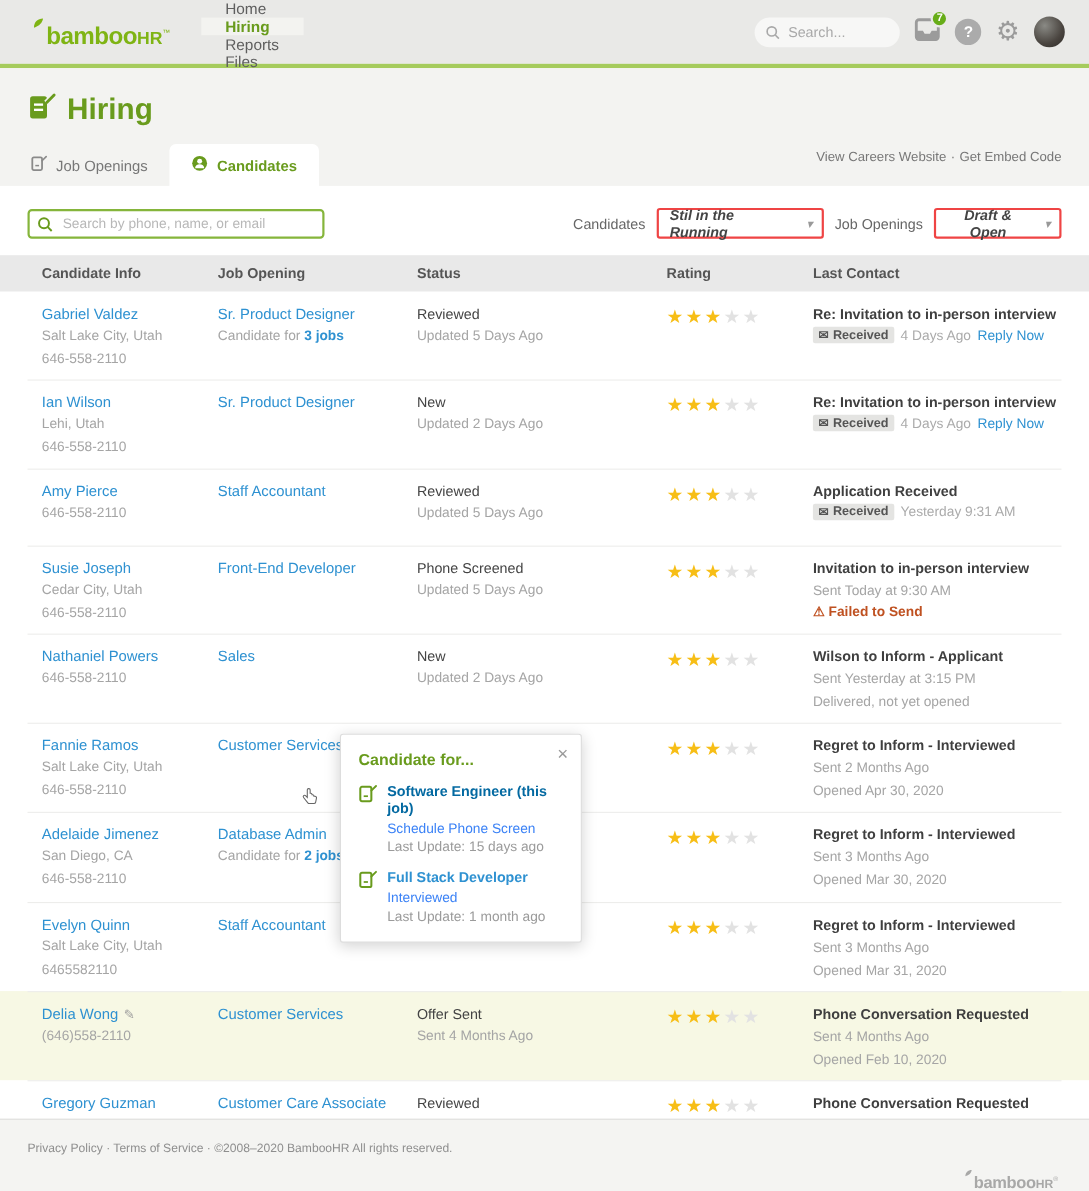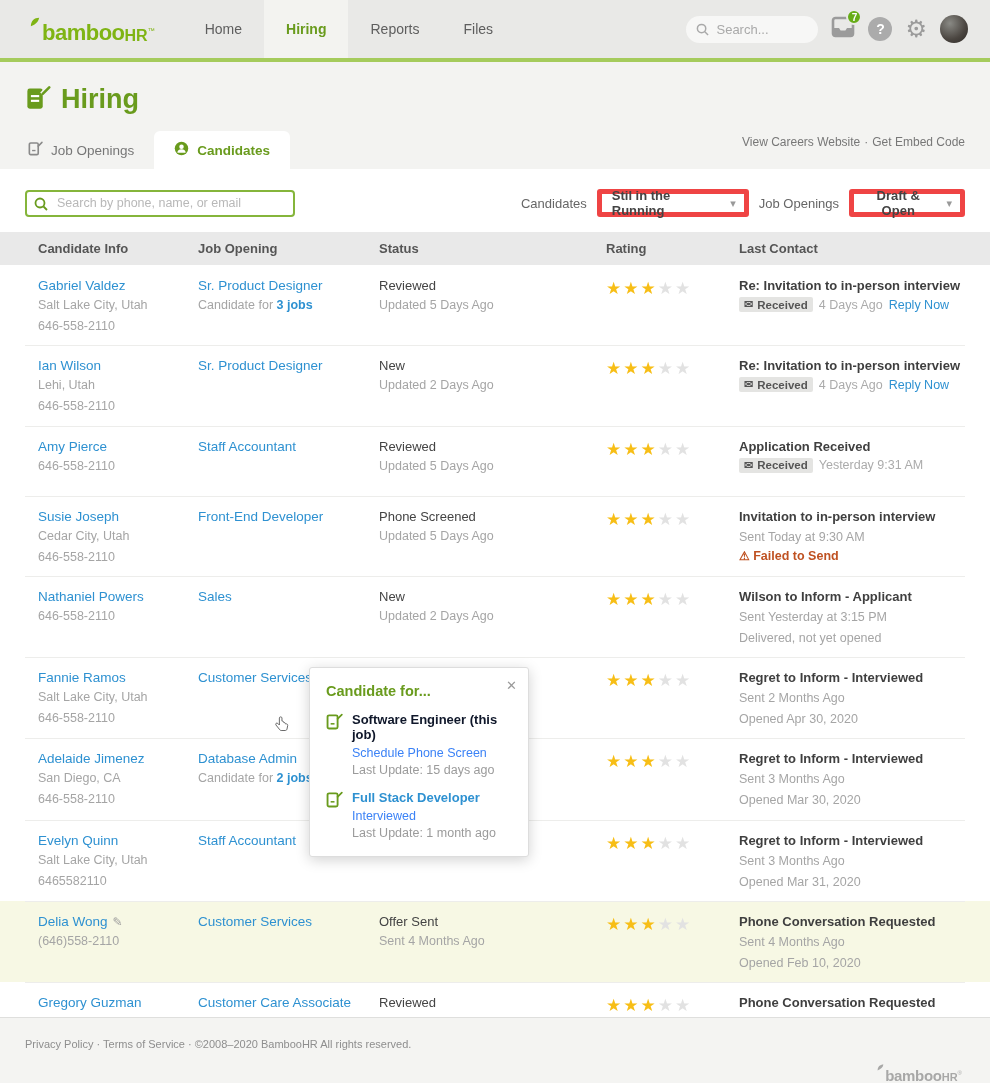--- a/index.html
+++ b/index.html
@@ -21,21 +21,21 @@
   body{font-family:"Liberation Sans",sans-serif;background:#fff;}
   .page{position:relative;width:990px;height:1083px;margin:0 auto;background:#fff;overflow:hidden;}
 
   
   .topnav{height:58px;background:var(--nav-bg);display:flex;align-items:center;}
   .logo{display:flex;align-items:flex-end;margin-left:30px;cursor:pointer;line-height:1;}
   .logo .leaf{margin-right:2px;margin-bottom:14px;}
   .logo .word{font-size:22px;font-weight:bold;color:var(--brand-green);letter-spacing:-0.5px;}
   .logo .hr{font-size:16px;font-weight:bold;color:var(--brand-green);}
   .logo .tm{font-size:7px;color:var(--brand-green);margin-bottom:10px;}
-  .navlinks{display:flex;height:58px;margin-left:28px;}
+  .navlinks{display:flex;height:58px;margin-left:28px;flex-direction:column;}
   .navlink{display:flex;align-items:center;padding:0 22px;font-size:14px;color:#5E5E5E;cursor:pointer;}
   .navlink.active{background:#F3F3F0;color:var(--accent-green);font-weight:bold;}
   .nav-right{margin-left:auto;margin-right:22px;display:flex;align-items:center;gap:13px;}
   .nav-search{position:relative;width:132px;}
   .nav-search svg{position:absolute;left:10px;top:7px;}
   .nav-search input{width:132px;height:27px;border:none;border-radius:14px;background:#F7F7F6;padding:0 10px 0 30px;font-size:13px;color:#555;outline:none;font-family:inherit;}
   .nav-search input::placeholder{color:#A9A9A9;}
   .tray-wrap{position:relative;cursor:pointer;}
   .tray-badge{position:absolute;top:-7px;right:-7px;width:16px;height:16px;border-radius:50%;background:#67AD18;border:2px solid var(--nav-bg);color:#fff;font-size:10px;font-weight:bold;display:flex;align-items:center;justify-content:center;}
   .help-circle{width:24px;height:24px;border-radius:50%;background:#ABABAB;color:#fff;font-size:14px;font-weight:bold;display:flex;align-items:center;justify-content:center;cursor:pointer;}
@@ -56,21 +56,21 @@
   .head-links .sep{margin:0 4px;}
 
   
   .controls{display:flex;align-items:center;margin:20px 25px 0 25px;}
   .search-wrap{position:relative;width:304px;}
   .search-wrap svg{position:absolute;left:9px;top:7px;}
   .search-wrap input{width:270px;height:27px;border:2px solid #85B53B;border-radius:4px;padding:0 8px 0 30px;font-size:12.5px;color:#555;outline:none;font-family:inherit;}
   .search-wrap input::placeholder{color:#B8B8B8;}
   .filters{margin-left:auto;display:flex;align-items:center;gap:10px;}
   .filter-label{font-size:13px;color:#666;}
-  .select{display:flex;align-items:center;justify-content:space-between;height:28px;border:5px solid #ef4444;border-radius:3px;background:#fff;padding:0 8px 0 10px;font-size:13px;color:#444;font-weight:bold;cursor:pointer;}
+  .select{display:flex;align-items:center;justify-content:space-between;height:28px;border:2px solid #ef4444;border-radius:3px;background:#fff;padding:0 8px 0 10px;font-size:13px;color:#444;font-weight:bold;cursor:pointer;font-style:italic;}
   .select .caret{color:#999;font-size:11px;margin-left:14px;font-weight:normal;}
   .select.wide{width:152px;}
   .select.narrow{width:116px;text-align:center;}
 
   
   .thead,.trow{display:grid;grid-template-columns:160px 181px 227px 133px 1fr;}
   .thead{height:33px;align-items:center;background:var(--thead-bg);margin-top:15px;padding:0 25px 0 38px;font-size:13px;font-weight:bold;color:#555;}
   .trow{min-height:70px;padding:13px 25px 10px 38px;position:relative;}
   .trow + .trow::before{content:"";position:absolute;top:0;left:25px;right:25px;border-top:1px solid #EDEDEB;}
   .trow.hl{background:var(--row-highlight);}
@@ -92,21 +92,21 @@
   .warn{color:var(--warn-orange);font-weight:bold;font-size:12.5px;margin-top:3px;}
   .warn .wicon{font-size:12px;}
 
   
   .popup{position:absolute;left:309px;top:667px;width:220px;background:#fff;border:1px solid #DDD;border-radius:3px;box-shadow:0 3px 14px rgba(0,0,0,.18);padding:15px 14px 16px 16px;z-index:10;}
   .popup .close{position:absolute;top:10px;right:11px;color:#999;font-size:13px;cursor:pointer;}
   .popup h3{color:var(--accent-green);font-size:14.5px;margin-bottom:13px;}
   .pitem{display:flex;gap:9px;margin-bottom:13px;}
   .pitem:last-child{margin-bottom:0;}
   .picon{flex:0 0 auto;color:var(--accent-green);margin-top:1px;}
-  .ptitle{font-size:13px;font-weight:bold;color:#0f172a;}
+  .ptitle{font-size:13px;font-weight:bold;color:#0369a1;}
   .ptitle.link{color:var(--link-blue);cursor:pointer;}
   .pstatus{font-size:12.5px;color:#3b82f6;margin-top:4px;}
   .pupdate{font-size:12.5px;color:#9B9B9B;margin-top:3px;}
 
   .cursor{position:absolute;left:272px;top:715px;z-index:11;}
 
   
   .footer{position:absolute;left:0;right:0;bottom:0;height:66px;background:#F4F4F2;border-top:1px solid #DFDFDD;display:flex;justify-content:space-between;padding:20px 28px 0 25px;}
   .footer-text{font-size:11px;color:#8E8E8E;}
   .footer-logo{display:flex;align-items:flex-end;opacity:.85;line-height:1;}

